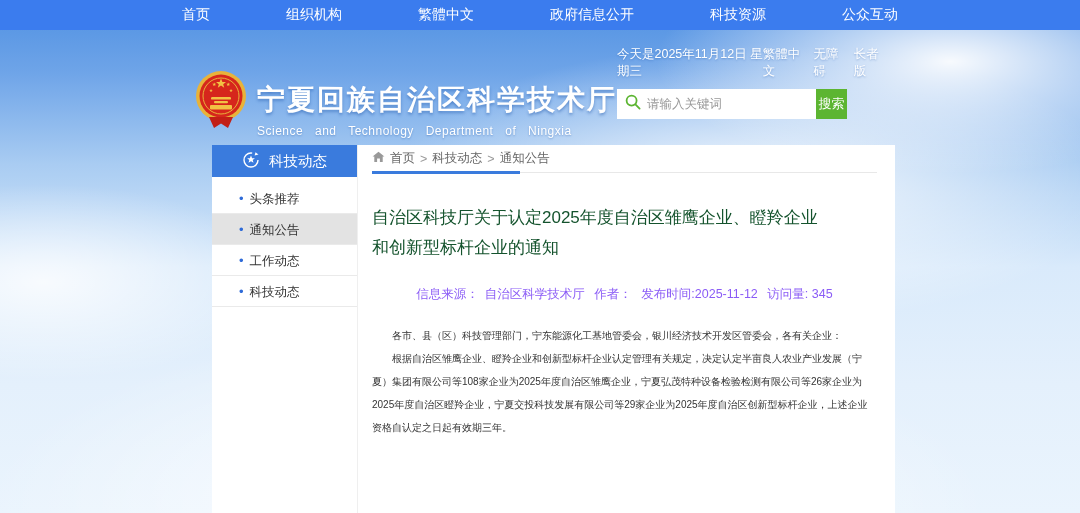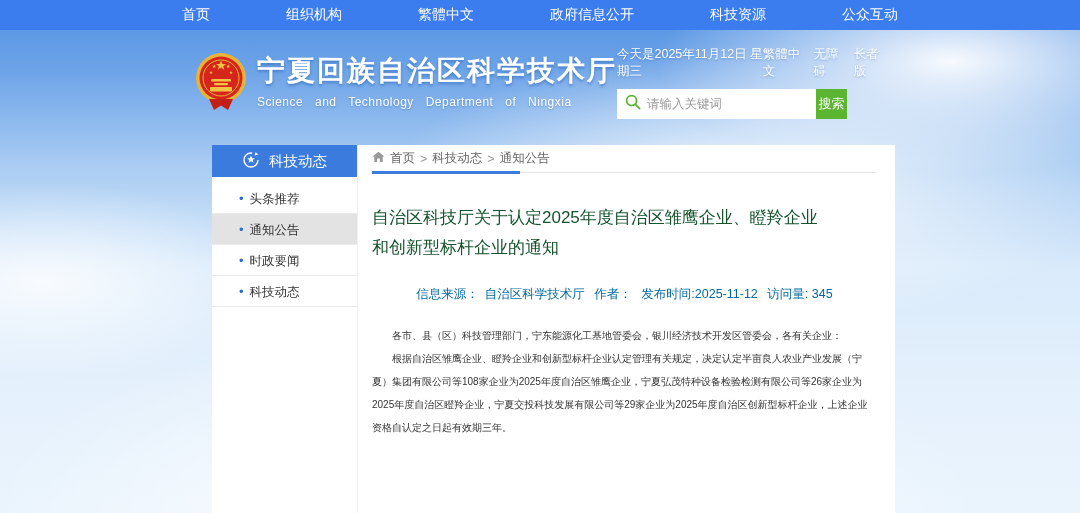--- a/index.html
+++ b/index.html
@@ -17,21 +17,21 @@
 
   
   .topnav {
     position:absolute; top:0; left:0; width:1080px; height:30px;
     background:#3b7cee; display:flex; align-items:center; justify-content:center; gap:76px;
   }
   .topnav .nav-item { color:#fff; font-size:14px; cursor:pointer; white-space:nowrap; }
 
   
   .header { position:absolute; top:38px; left:195px; width:690px; height:100px; display:flex; justify-content:space-between; }
-  .brand { display:flex; align-items:flex-start; gap:10px; margin-top:14px; }
+  .brand { display:flex; align-items:flex-end; gap:10px; margin-top:14px; }
   .brand-text { display:flex; flex-direction:column; }
   .brand-title {
     color:#fff; font-size:28px; font-weight:bold; letter-spacing:2px;
     text-shadow:0 2px 3px rgba(25,80,165,.45); white-space:nowrap;
   }
   .brand-sub {
     color:#fff; font-size:12px; margin-top:5px; letter-spacing:.5px; word-spacing:8px;
     text-shadow:0 1px 2px rgba(25,80,165,.4); white-space:nowrap;
   }
   .header-right { width:290px; margin-top:8px; }
@@ -66,21 +66,21 @@
   .main { flex:1; padding:0 18px 0 14px; }
   .breadcrumb {
     height:28px; display:flex; align-items:center; gap:5px;
     font-size:12.5px; color:#666; border-bottom:1px solid #e8e8e8; position:relative;
   }
   .breadcrumb::after { content:""; position:absolute; left:0; bottom:-2px; width:148px; height:3px; background:#3a7bdd; }
   .breadcrumb .crumb { cursor:pointer; }
   .breadcrumb .sep { color:#999; }
 
   .article-title { margin-top:30px; text-align:left; font-size:17px; font-weight:normal; color:#14532d; line-height:30px; }
-  .article-meta { margin-top:23px; text-align:center; font-size:12.5px; color:#0369a1; }
+  .article-meta { margin-top:23px; text-align:center; font-size:12.5px; color:#8b5cf6; }
   .article-meta span { margin:0 3px; }
 
   .body-text { margin-top:21px; font-size:10px; color:#333; line-height:23px; }
   .body-text p { text-indent:2em; }
 </style>
 </head>
 <body>
 
 <div class="topnav">
   <span class="nav-item">首页</span>
@@ -147,21 +147,21 @@
           <circle cx="9" cy="9" r="7" fill="none" stroke="#fff" stroke-width="1.4" stroke-dasharray="34 10"></circle>
           <polygon points="13.5,1.2 16.5,3.4 12.6,4.6" fill="#fff"></polygon>
           <polygon points="9,4.6 10.1,7.3 12.9,7.3 10.7,9 11.5,11.8 9,10.2 6.5,11.8 7.3,9 5.1,7.3 7.9,7.3" fill="#fff"></polygon>
         </svg>
       </span>
       <span>科技动态</span>
     </div>
     <div class="side-list">
       <div class="side-item"><span class="dot">•</span><span>头条推荐</span></div>
       <div class="side-item active"><span class="dot">•</span><span>通知公告</span></div>
-      <div class="side-item"><span class="dot">•</span><span>时政要闻</span></div>
+      <div class="side-item"><span class="dot">•</span><span>工作动态</span></div>
       <div class="side-item"><span class="dot">•</span><span>科技动态</span></div>
     </div>
   </div>
 
   <div class="main">
     <div class="breadcrumb">
       <span>
         <svg width="13" height="12" viewBox="0 0 13 12">
           <path d="M6.5 0.8 L12.4 5.6 H10.7 V11 H7.9 V7.6 H5.1 V11 H2.3 V5.6 H0.6 Z" fill="#999"></path>
         </svg>

